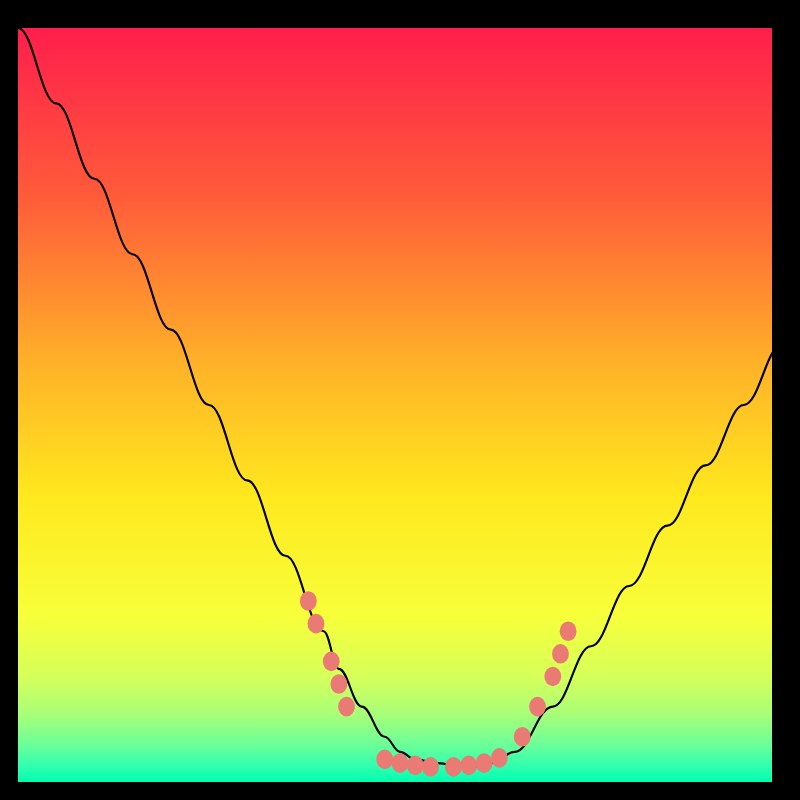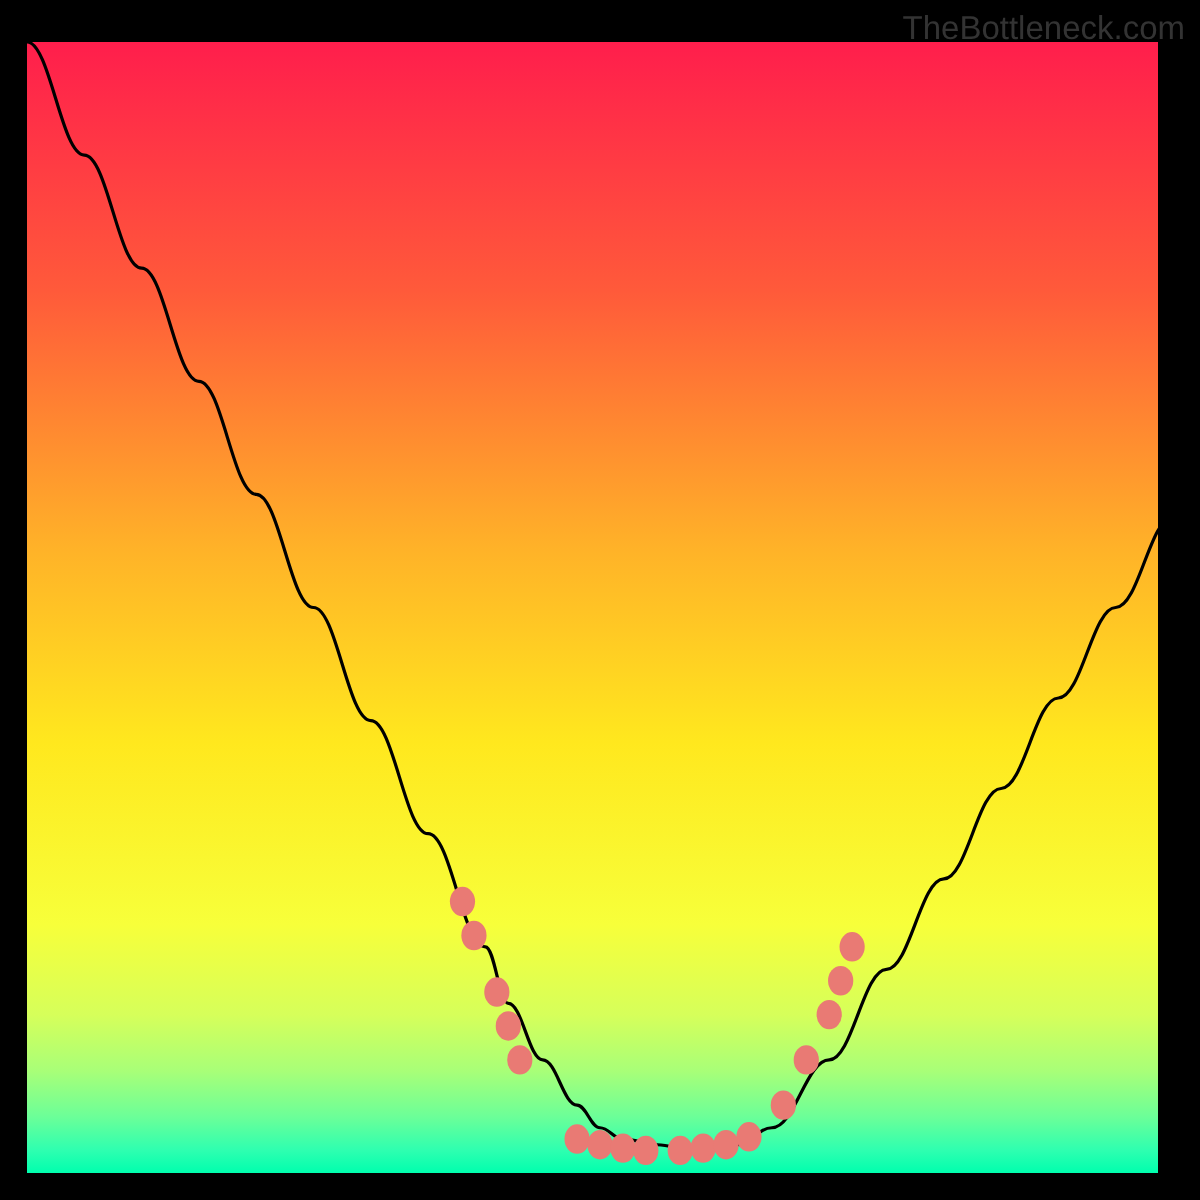--- a/index.html
+++ b/index.html
@@ -38,21 +38,20 @@
     position: absolute;
     left: 0; top: 0;
     width: 100%;
     height: 100%;
   }
 </style>
 </head>
 <body>
 
 <div class="container">
-  <div class="watermark">TheBottleneck.com</div>
   <div class="plot-area">
     <svg class="gradient" viewBox="0 0 100 100" preserveAspectRatio="none">
       <defs>
         <linearGradient id="bg" x1="0" y1="0" x2="0" y2="1">
             <stop offset="0%" stop-color="#ff1e4c"></stop>
             <stop offset="22%" stop-color="#ff5a3a"></stop>
             <stop offset="45%" stop-color="#ffb328"></stop>
             <stop offset="62%" stop-color="#ffe81e"></stop>
             <stop offset="78%" stop-color="#f7ff3a"></stop>
             <stop offset="86%" stop-color="#d6ff5a"></stop>

